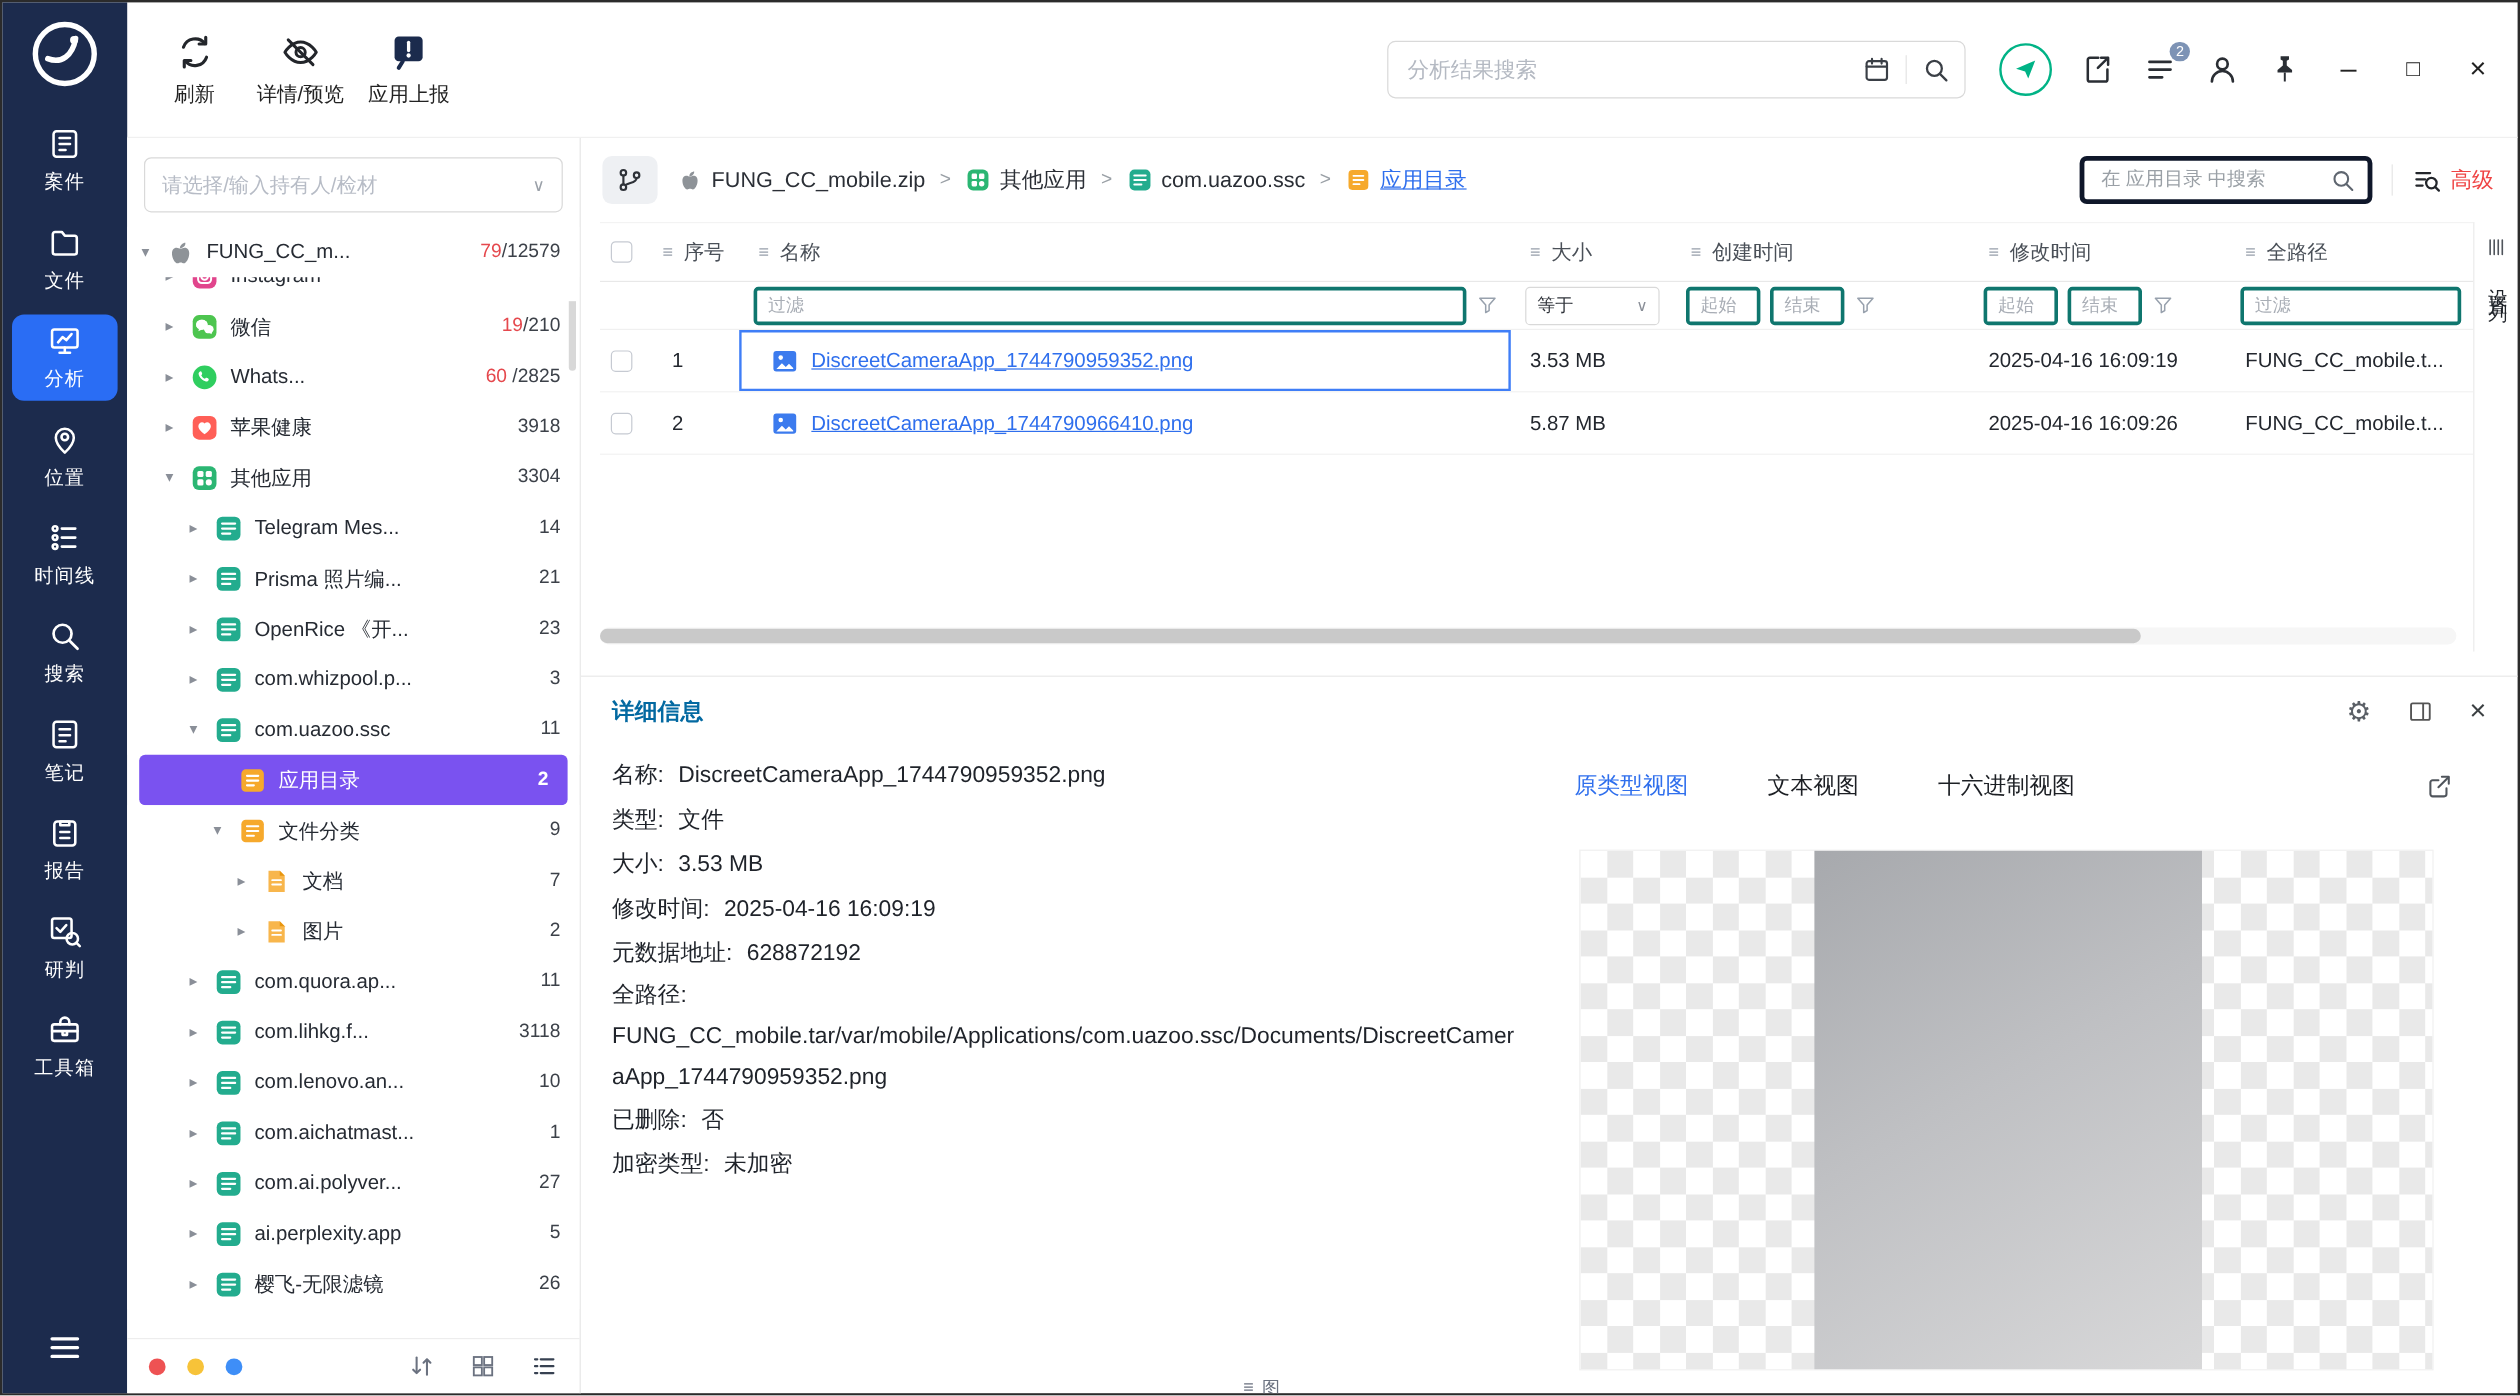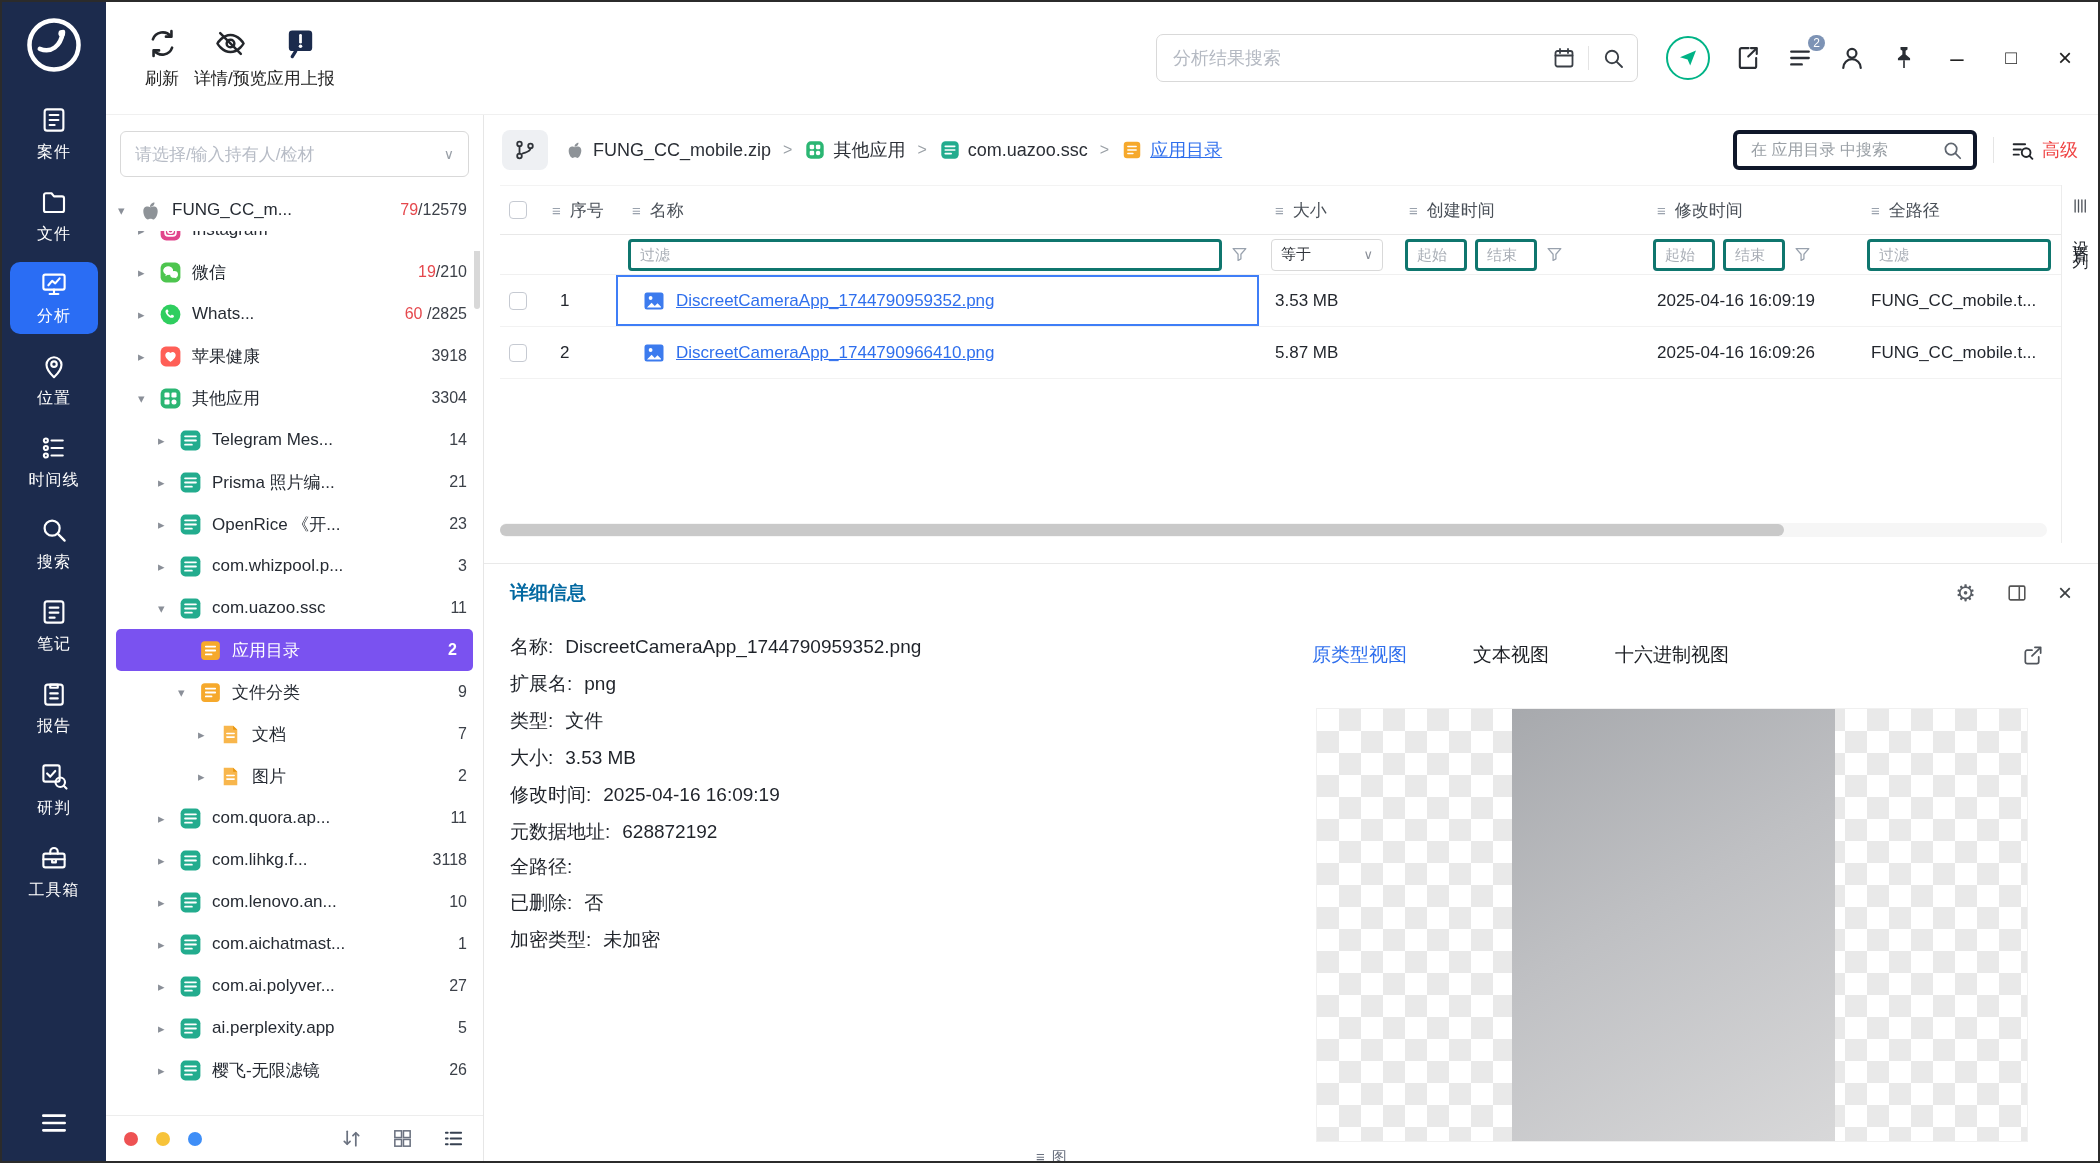--- a/index.html
+++ b/index.html
@@ -15,21 +15,21 @@
   .nav-item { height:72px; margin:0 8px; border-radius:10px; display:flex; flex-direction:column; align-items:center; justify-content:center; gap:7px; color:#fff; cursor:pointer; }
   .nav-item svg { width:30px; height:30px; color:#fff; }
   .nav-item .lbl { font-size:16px; letter-spacing:1px; }
   .nav-item.active { background:#2a6df4; }
   .hamburger { margin-top:auto; margin-bottom:22px; color:#fff; cursor:pointer; }
   .hamburger svg { width:32px; height:32px; }
 
   
   .main { flex:1; display:flex; flex-direction:column; min-width:0; }
   .topbar { height:112px; display:flex; align-items:center; padding:0 18px 0 24px; flex-shrink:0; }
-  .tb-actions { display:flex; gap:0; }
+  .tb-actions { display:flex; gap:20px; }
   .tb-btn { display:flex; flex-direction:column; align-items:center; gap:7px; background:none; border:none; font-size:17px; color:#222; min-width:64px; cursor:pointer; font-family:inherit; }
   .tb-btn svg { width:33px; height:33px; color:#23262b; }
   .tb-btn .report-ic { color:#1b2b4d; }
   .tb-search { margin-left:auto; width:482px; height:48px; border:1px solid #d9d9d9; border-radius:7px; display:flex; align-items:center; padding:0 12px 0 16px; gap:12px; }
   .tb-search input { border:none; outline:none; flex:1; font-size:18px; color:#333; min-width:0; font-family:inherit; }
   .tb-search input::placeholder { color:#b4b9c2; }
   .tb-search svg { width:24px; height:24px; color:#3a3f46; }
   .tb-sep { width:1px; height:24px; background:#e4e4e4; }
   .tb-right { display:flex; align-items:center; gap:24px; margin-left:28px; }
   .send-ring { width:44px; height:44px; border-radius:50%; border:2.5px solid #00b386; display:flex; align-items:center; justify-content:center; cursor:pointer; background:#fff; }
@@ -917,40 +917,36 @@
               <button class="xclose">×</button>
             </span>
           </div>
           <div class="d-body">
             <div class="fields">
               <div class="field">
                   <span class="fl">名称:</span>
                   <span class="fv">DiscreetCameraApp_1744790959352.png</span>
                 </div>
               <div class="field">
-                  <span class="fl">扩展名:</span>
-                  <span class="fv">png</span>
-                </div>
-              <div class="field">
                   <span class="fl">类型:</span>
                   <span class="fv">文件</span>
                 </div>
               <div class="field">
                   <span class="fl">大小:</span>
                   <span class="fv">3.53 MB</span>
                 </div>
               <div class="field">
                   <span class="fl">修改时间:</span>
                   <span class="fv">2025-04-16 16:09:19</span>
                 </div>
               <div class="field">
                   <span class="fl">元数据地址:</span>
                   <span class="fv">628872192</span>
                 </div>
-              <div class="field block"><span class="fl">全路径:</span></div>
+              <div class="field block"><span class="fl">全路径:</span><span class="fv">FUNG_CC_mobile.tar/var/mobile/Applications/com.uazoo.ssc/Documents/DiscreetCameraApp_1744790959352.png</span></div>
               <div class="field">
                   <span class="fl">已删除:</span>
                   <span class="fv">否</span>
                 </div>
               <div class="field">
                   <span class="fl">加密类型:</span>
                   <span class="fv">未加密</span>
                 </div>
             </div>
             <div class="preview">

